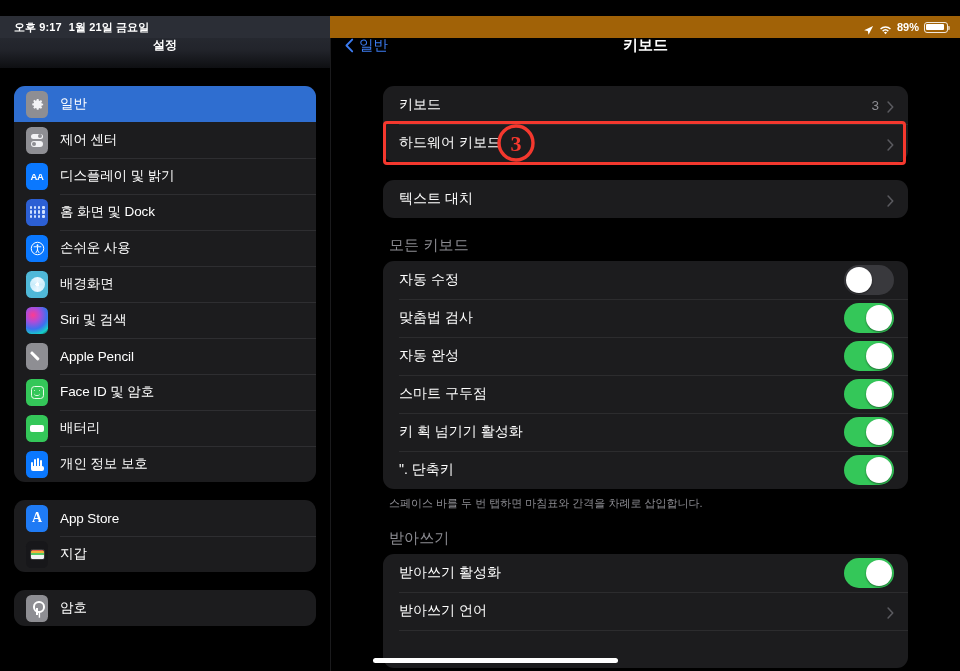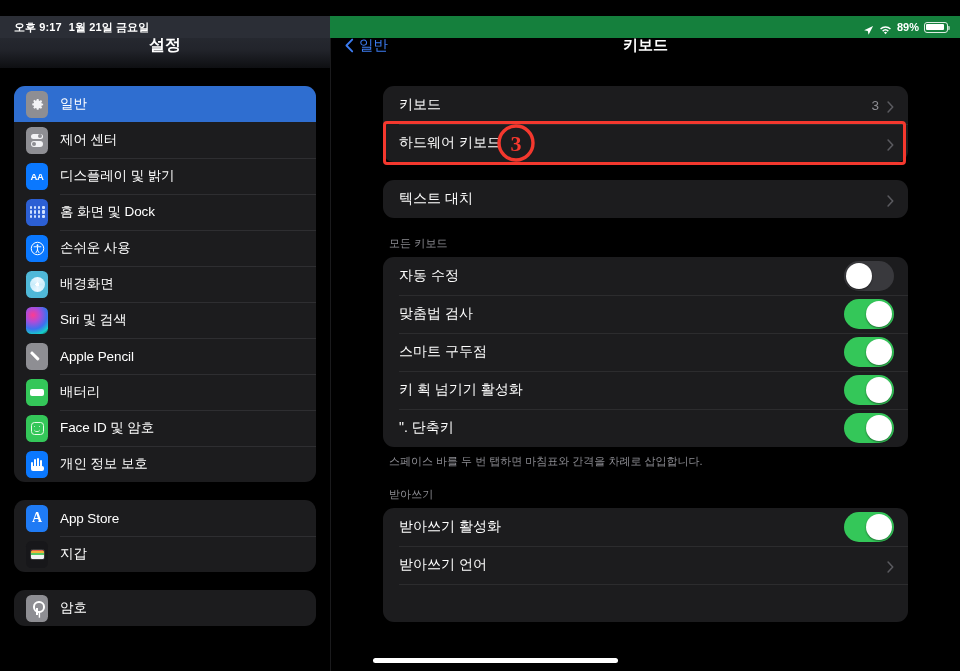--- a/index.html
+++ b/index.html
@@ -17,21 +17,21 @@
     position: absolute; top: 16px; left: 0; width: 960px; height: 22px;
     display: flex; align-items: center; z-index: 40;
   }
   .sb-left {
     position: absolute; left: 0; top: 0; width: 330px; height: 22px;
     background: #2b2e36;
     display: flex; align-items: center; padding-left: 14px; gap: 7px;
   }
   .sb-right {
     position: absolute; right: 0; top: 0; width: 630px; height: 22px;
-    background: #15803d;
+    background: #a16207;
     display: flex; align-items: center; justify-content: flex-end; padding-right: 12px; gap: 5px;
   }
   .sb-text { color: #fff; font-size: 11px; font-weight: bold; letter-spacing: .1px; }
   .sb-pct  { color: #fff; font-size: 11px; font-weight: bold; }
   .loc-ico { width: 11px; height: 11px; }
   .wifi-ico{ width: 13px; height: 11px; }
   .batt {
     width: 24px; height: 11px; border: 1.2px solid rgba(255,255,255,.85);
     border-radius: 3px; position: relative; padding: 1.2px;
   }
@@ -43,21 +43,21 @@
 
   
   .sidebar {
     position: absolute; left: 0; top: 22px; width: 330px; height: 649px;
     background: #000; overflow: hidden;
   }
   .sb-header {
     height: 46px; display:flex; align-items:center; justify-content:center;
     background: linear-gradient(#2b2e36 0%, #22242b 60%, #0e0f12 100%);
   }
-  .sb-title { color:#fff; font-size:16px; font-weight:bold; }
+  .sb-title { color:#fff; font-size:12px; font-weight:bold; }
 
   .sb-scroll { padding: 18px 0 0 0; }
   .sb-group {
     margin: 0 14px 18px 14px;
     background: #1c1c1e; border-radius: 11px; overflow: hidden;
   }
   .sb-row {
     display:flex; align-items:center; height:36px; padding:0 10px 0 12px; position:relative;
   }
   .sb-row + .sb-row::before {
@@ -151,21 +151,21 @@
   .dt-title { width:100%; text-align:center; color:#fff; font-size:15px; font-weight:bold; }
 
   .dt-body { padding: 18px 52px 0 52px; }
   .card { background:#1c1c1e; border-radius:11px; overflow:hidden; }
   .crow { position:relative; display:flex; align-items:center; height:38px; padding:0 14px 0 16px; }
   .crow + .crow::before { content:''; position:absolute; left:16px; right:0; top:0; height:1px; background:#2c2c2e; }
   .crow .lbl { color:#fff; font-size:14px; flex:1 1 auto; white-space:nowrap; }
   .crow .val { color:#8d8d93; font-size:13.5px; margin-right:8px; }
   .chev-r { width:7px; height:12px; flex:0 0 auto; }
 
-  .sec-hdr { color:#8d8d93; font-size:11px; padding:18px 6px 6px 6px; letter-spacing:.1px; }
+  .sec-hdr { color:#8d8d93; font-size:15px; padding:18px 6px 6px 6px; letter-spacing:.1px; }
   .sec-foot { color:#8d8d93; font-size:11px; padding:7px 6px 0 6px; line-height:1.35; }
 
   .switch { width:50px; height:30px; border-radius:15px; position:relative; flex:0 0 auto; }
   .switch i {
     position:absolute; top:2px; width:26px; height:26px; border-radius:50%;
     background:#fff; box-shadow:0 1px 2px rgba(0,0,0,.45);
   }
   .switch.on { background:#34c759; }
   .switch.on i { left:22px; }
   .switch.off { background:#39393d; }
@@ -294,31 +294,31 @@
         </div>
 
         <div class="sb-row">
           <span class="sb-ico ic-pen">
             <span class="pen-art"></span>
           </span>
           <span class="sb-label">Apple Pencil</span>
         </div>
 
         <div class="sb-row">
+          <span class="sb-ico ic-face">
+            <span class="face-art"></span>
+          </span>
+          <span class="sb-label">Face ID 및 암호</span>
+        </div>
+
+        <div class="sb-row">
           <span class="sb-ico ic-batt">
             <span class="battsm"></span>
           </span>
           <span class="sb-label">배터리</span>
-        </div>
-
-        <div class="sb-row">
-          <span class="sb-ico ic-face">
-            <span class="face-art"></span>
-          </span>
-          <span class="sb-label">Face ID 및 암호</span>
         </div>
 
         <div class="sb-row">
           <span class="sb-ico ic-priv">
             <span class="hand-art">
                 <i></i>
                 <i></i>
                 <i></i>
                 <i></i>
                 <b></b>
@@ -415,20 +415,26 @@
               <i></i>
             </span>
         </div>
         <div class="crow">
           <span class="lbl">맞춤법 검사</span>
           <span class="switch on">
               <i></i>
             </span>
         </div>
         <div class="crow">
+          <span class="lbl">자동 완성</span>
+          <span class="switch on">
+              <i></i>
+            </span>
+        </div>
+        <div class="crow">
           <span class="lbl">스마트 구두점</span>
           <span class="switch on">
               <i></i>
             </span>
         </div>
         <div class="crow">
           <span class="lbl">키 획 넘기기 활성화</span>
           <span class="switch on">
               <i></i>
             </span>

